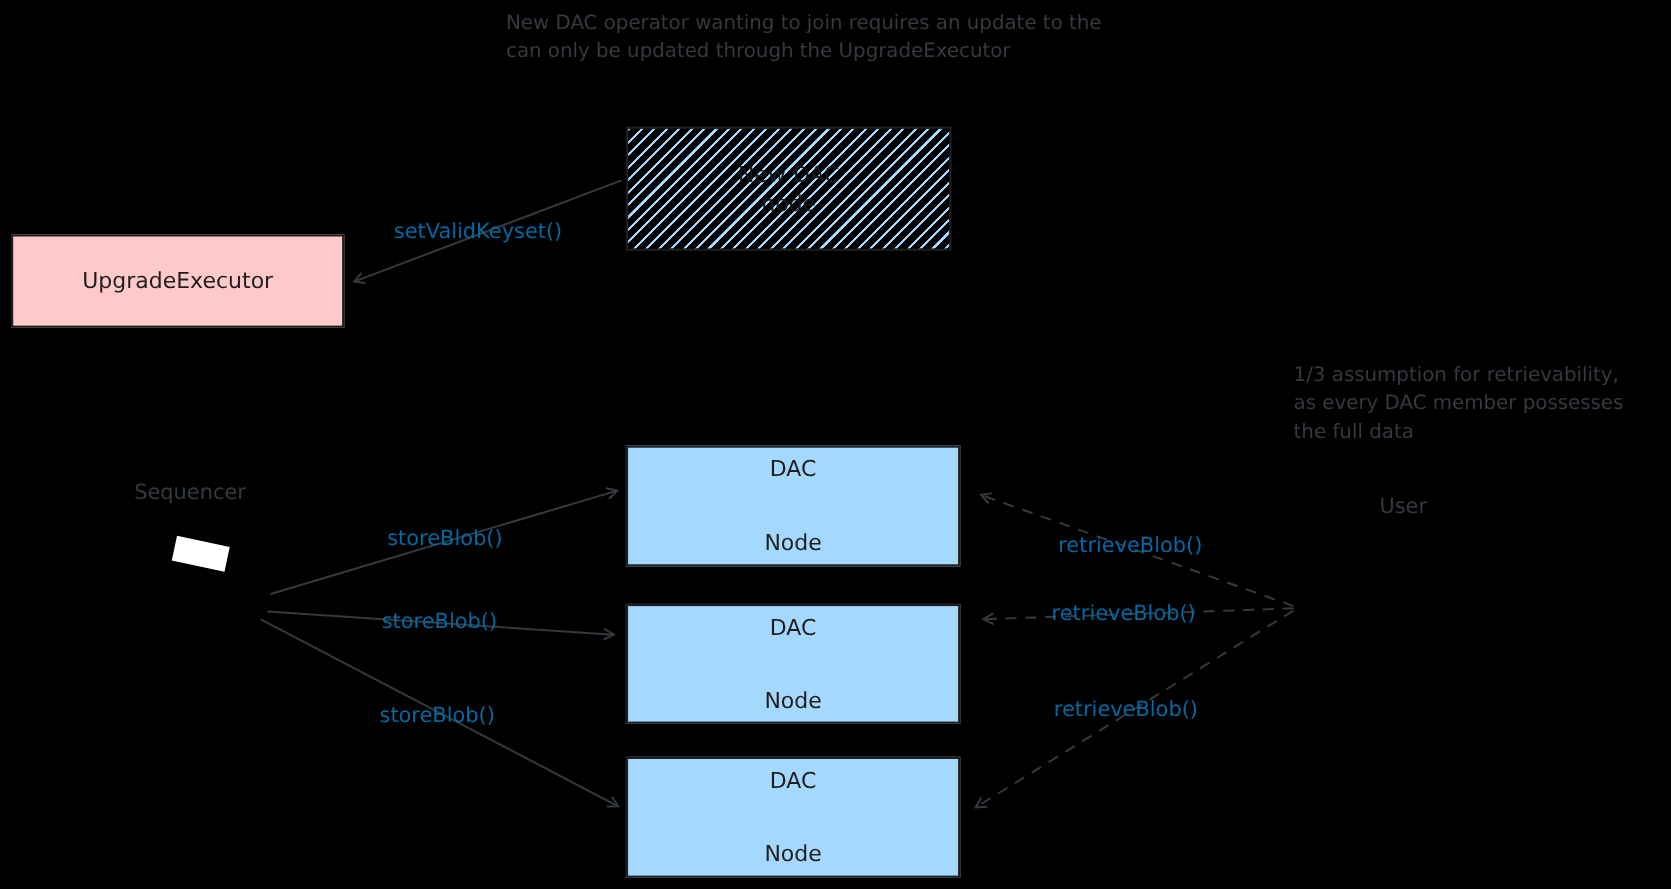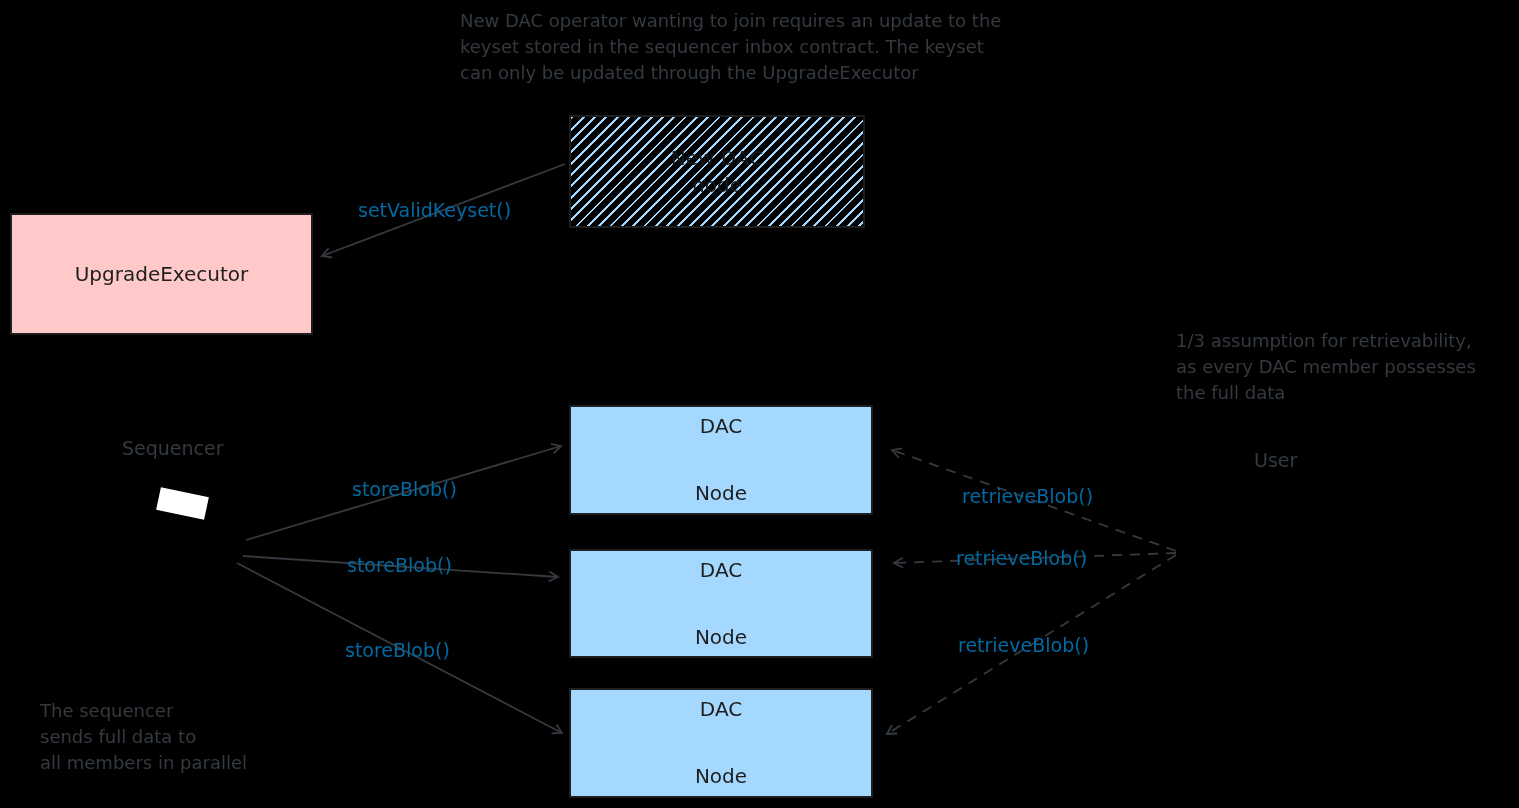--- a/index.html
+++ b/index.html
@@ -45,30 +45,29 @@
     <line class="l" x1="246" y1="540" x2="561" y2="446" marker-end="url(#ah)"></line>
     <line class="l" x1="243" y1="556" x2="558" y2="577" marker-end="url(#ah)"></line>
     <line class="l" x1="237" y1="563" x2="562" y2="733" marker-end="url(#ah)"></line>
     <line class="l dash" x1="1176" y1="551" x2="892" y2="450" marker-end="url(#ah)"></line>
     <line class="l dash" x1="1176" y1="553" x2="894" y2="563" marker-end="url(#ah)"></line>
     <line class="l dash" x1="1176" y1="555" x2="887" y2="734" marker-end="url(#ah)"></line>
   </svg>
 
   <div class="note" style="left:460px;top:8px;">
     <div>New DAC operator wanting to join requires an update to the</div>
-    <div>keyset stored in the sequencer inbox contract. The keyset</div>
     <div>can only be updated through the UpgradeExecutor</div>
   </div>
 
   <div class="box hatch" style="left:569px;top:115px;width:296px;height:113px;">
     <span>New DAC</span>
     <span>node</span>
   </div>
 
-  <div class="box pink" style="left:10px;top:213px;width:303px;height:122px;">
+  <div class="box pink" style="left:10px;top:213px;width:303px;height:85px;">
     <span>UpgradeExecutor</span>
   </div>
 
   <div class="arrow-label" style="left:358px;top:199px;">setValidKeyset()</div>
 
   <div class="box blue" style="left:569px;top:405px;width:304px;height:110px;">
     <span>DAC</span>
     <span>Node</span>
   </div>
   <div class="box blue" style="left:569px;top:549px;width:304px;height:109px;">
@@ -92,19 +91,14 @@
   <div class="arrow-label" style="left:958px;top:634px;">retrieveBlob()</div>
 
   <div class="note" style="left:1176px;top:328px;">
     <div>1/3 assumption for retrievability,</div>
     <div>as every DAC member possesses</div>
     <div>the full data</div>
   </div>
 
   <div class="actor-label" style="left:1254px;top:449px;">User</div>
 
-  <div class="note" style="left:40px;top:698px;">
-    <div>The sequencer</div>
-    <div>sends full data to</div>
-    <div>all members in parallel</div>
-  </div>
 
 </div>
 
 </body></html>

